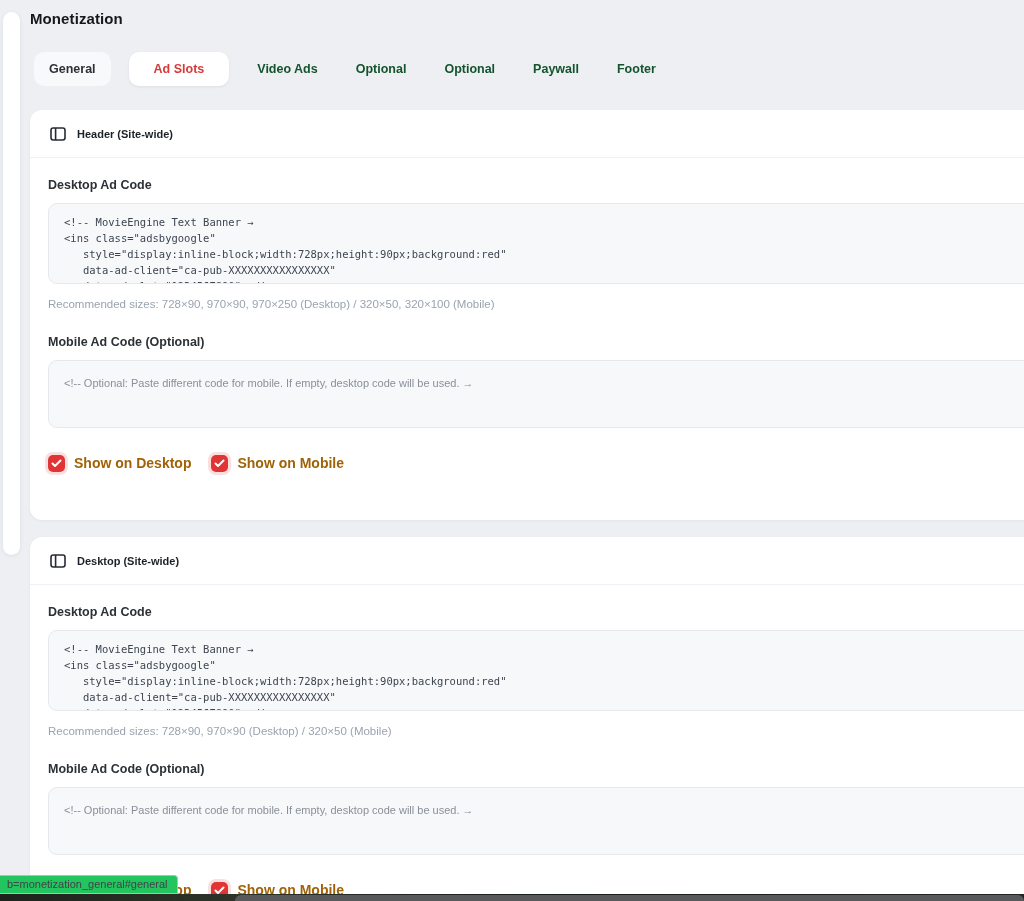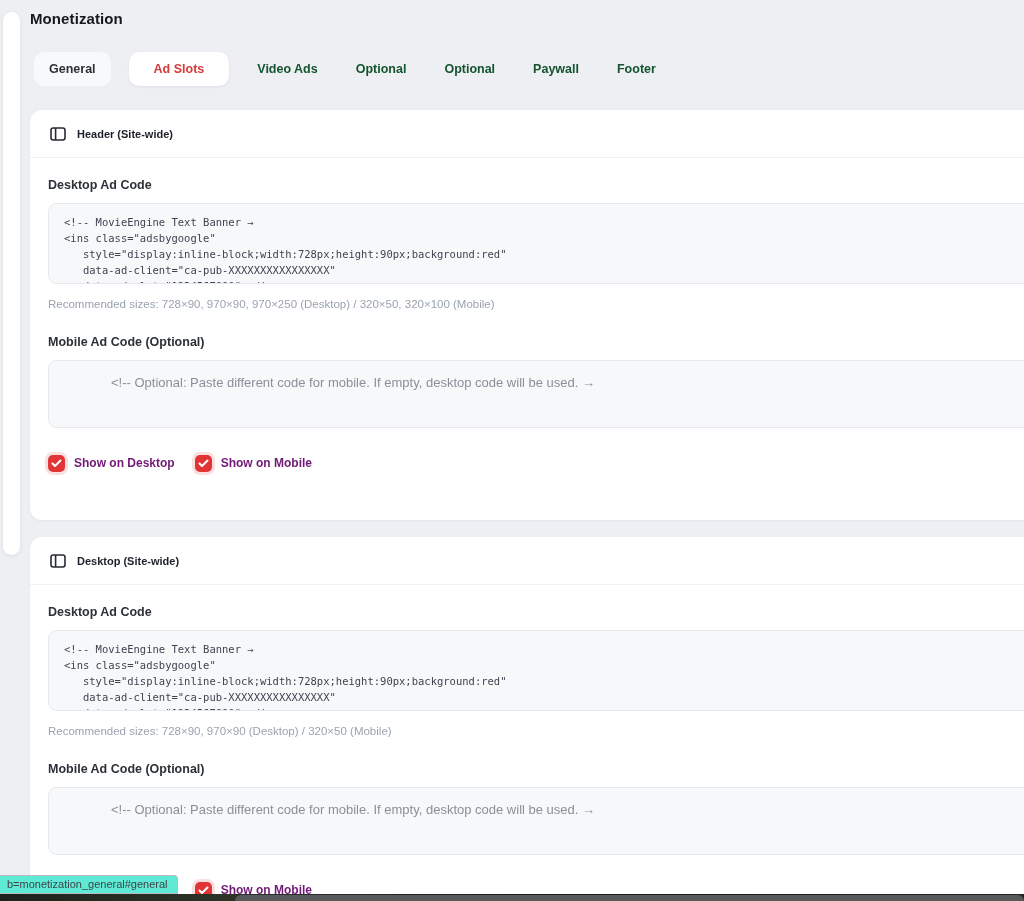--- a/index.html
+++ b/index.html
@@ -67,34 +67,34 @@
   .hint {
     margin-top:13px; height:14px; line-height:14px;
     font-size:11.5px; color:#9aa3ae;
   }
   .label-2 { margin-top:24px; }
   .placeholder-box {
     height:68px; overflow:hidden;
     background:#f7f8fa; border:1px solid #e5e8ec; border-radius:9px;
     padding:12px 15px; cursor:text;
   }
-  .placeholder-text { font-size:13px; line-height:14px; color:#899099;margin-left:47px; }
+  .placeholder-text { font-size:11px; line-height:14px; color:#899099; }
   .checkbox-row {
     margin-top:26px; display:flex; align-items:center; gap:20px; height:18px;
   }
   .checkbox-item { display:flex; align-items:center; gap:9px; cursor:default; }
   .checkbox {
     width:17px; height:17px; border-radius:5px; background:#e13535;
     display:flex; align-items:center; justify-content:center;
     box-shadow:0 0 0 3px rgba(225,53,53,.16);
   }
-  .cb-label { font-size:12px; font-weight:700; color:#701a75; }
+  .cb-label { font-size:14px; font-weight:700; color:#a16207; }
   .status-bubble {
     position:absolute; left:0; bottom:7px; z-index:20;
-    background:#5eead4; border:1px solid #b7bbc1; border-left:none;
+    background:#22c55e; border:1px solid #b7bbc1; border-left:none;
     border-radius:0 4px 0 0;
     padding:2px 9px 3px 7px;
     font-size:11px; color:#3f444a; white-space:nowrap;
   }
   .bottom-strip {
     position:absolute; left:0; bottom:0; width:1024px; height:7px; z-index:10;
     background:linear-gradient(90deg,#1d221c 0%,#2e3328 22%,#171c1e 55%,#23251f 100%);
   }
   .window-edge {
     position:absolute; left:235px; bottom:0; width:789px; height:6px; z-index:11;

